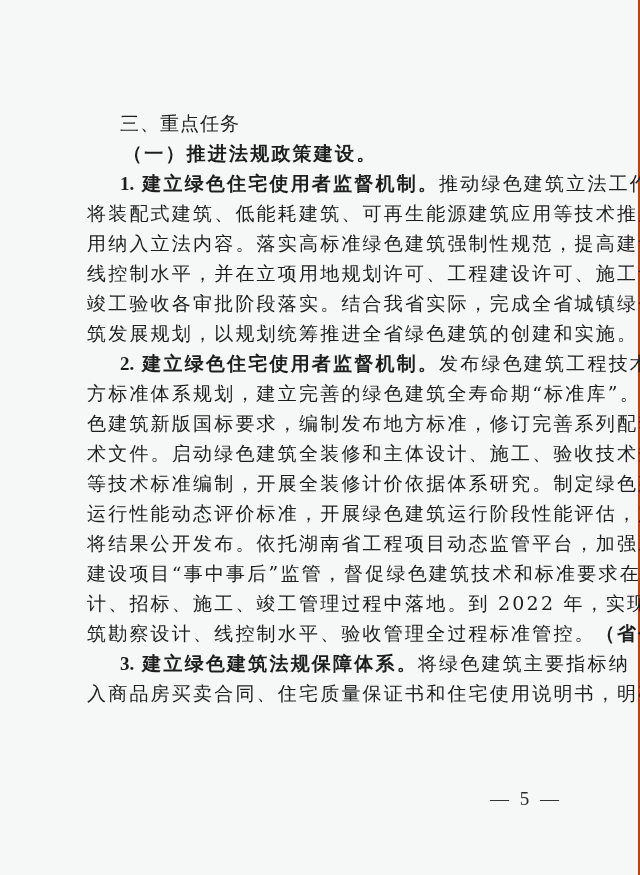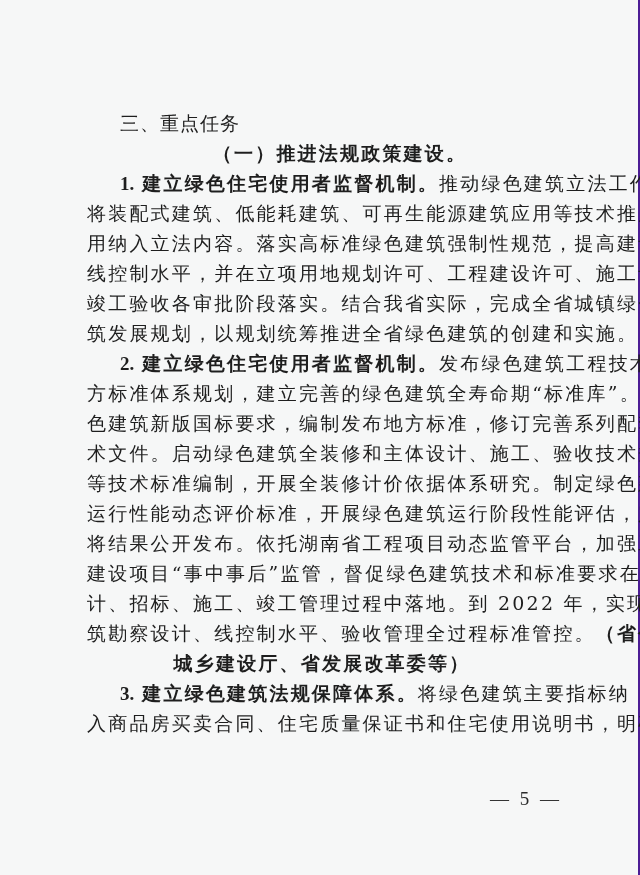--- a/index.html
+++ b/index.html
@@ -9,21 +9,21 @@
     height: 875px;
     background: #f5f6f6;
     overflow: hidden;
   }
   .page {
     position: relative;
     width: 640px;
     height: 875px;
     background: #f6f7f7;
     box-sizing: border-box;
-    border-right: 2px solid #4c1d95;
+    border-right: 2px solid #c2410c;
     padding-left: 22px;
   }
   .content {
     position: absolute;
     left: 87px;
     top: 108px;
     width: 470px;
     font-family: "DejaVu Serif", "Liberation Serif", serif;
     font-size: 19px;
     line-height: 30px;
@@ -31,21 +31,21 @@
     letter-spacing: 2.2px;
   }
   .line {
     height: 30px;
     white-space: nowrap;
     overflow: visible;
   }
   .indent { padding-left: 33px; }
   .indent-sm { padding-left: 31px; }
   .heading-1 { font-family: "DejaVu Sans", "Liberation Sans", sans-serif; letter-spacing: 1px; }
-  .bold { font-weight: bold; font-family: "DejaVu Sans", "Liberation Sans", sans-serif; text-align: center; }
+  .bold { font-weight: bold; font-family: "DejaVu Sans", "Liberation Sans", sans-serif; }
   .num { font-weight: bold; font-family: "Liberation Serif", serif; margin-right: 8px; letter-spacing: 0; }
   .page-number {
     position: absolute;
     left: 490px;
     top: 788px;
     font-family: "Liberation Serif", serif;
     font-size: 19px;
     color: #2a2a2a;
     letter-spacing: 3px;
   }
@@ -77,21 +77,20 @@
     <div class="line">色建筑新版国标要求，编制发布地方标准，修订完善系列配套技</div>
     <div class="line">术文件。启动绿色建筑全装修和主体设计、施工、验收技术规程</div>
     <div class="line">等技术标准编制，开展全装修计价依据体系研究。制定绿色建筑</div>
     <div class="line">运行性能动态评价标准，开展绿色建筑运行阶段性能评估，定期</div>
     <div class="line">将结果公开发布。依托湖南省工程项目动态监管平台，加强工程</div>
     <div class="line">建设项目“事中事后”监管，督促绿色建筑技术和标准要求在设</div>
     <div class="line">计、招标、施工、竣工管理过程中落地。到 2022 年，实现绿色建</div>
     <div class="line">
       <span>筑勘察设计、线控制水平、验收管理全过程标准管控。</span><span class="bold">（省住房和</span>
     </div>
-    <div class="line bold">城乡建设厅、省发展改革委等）</div>
 
     <div class="line indent">
       <span class="num">3.</span><span class="bold">建立绿色建筑法规保障体系。</span><span>将绿色建筑主要指标纳</span>
     </div>
     <div class="line">入商品房买卖合同、住宅质量保证书和住宅使用说明书，明确质</div>
   </div>
 
   <div class="page-number">— 5 —</div>
 </div>
 

